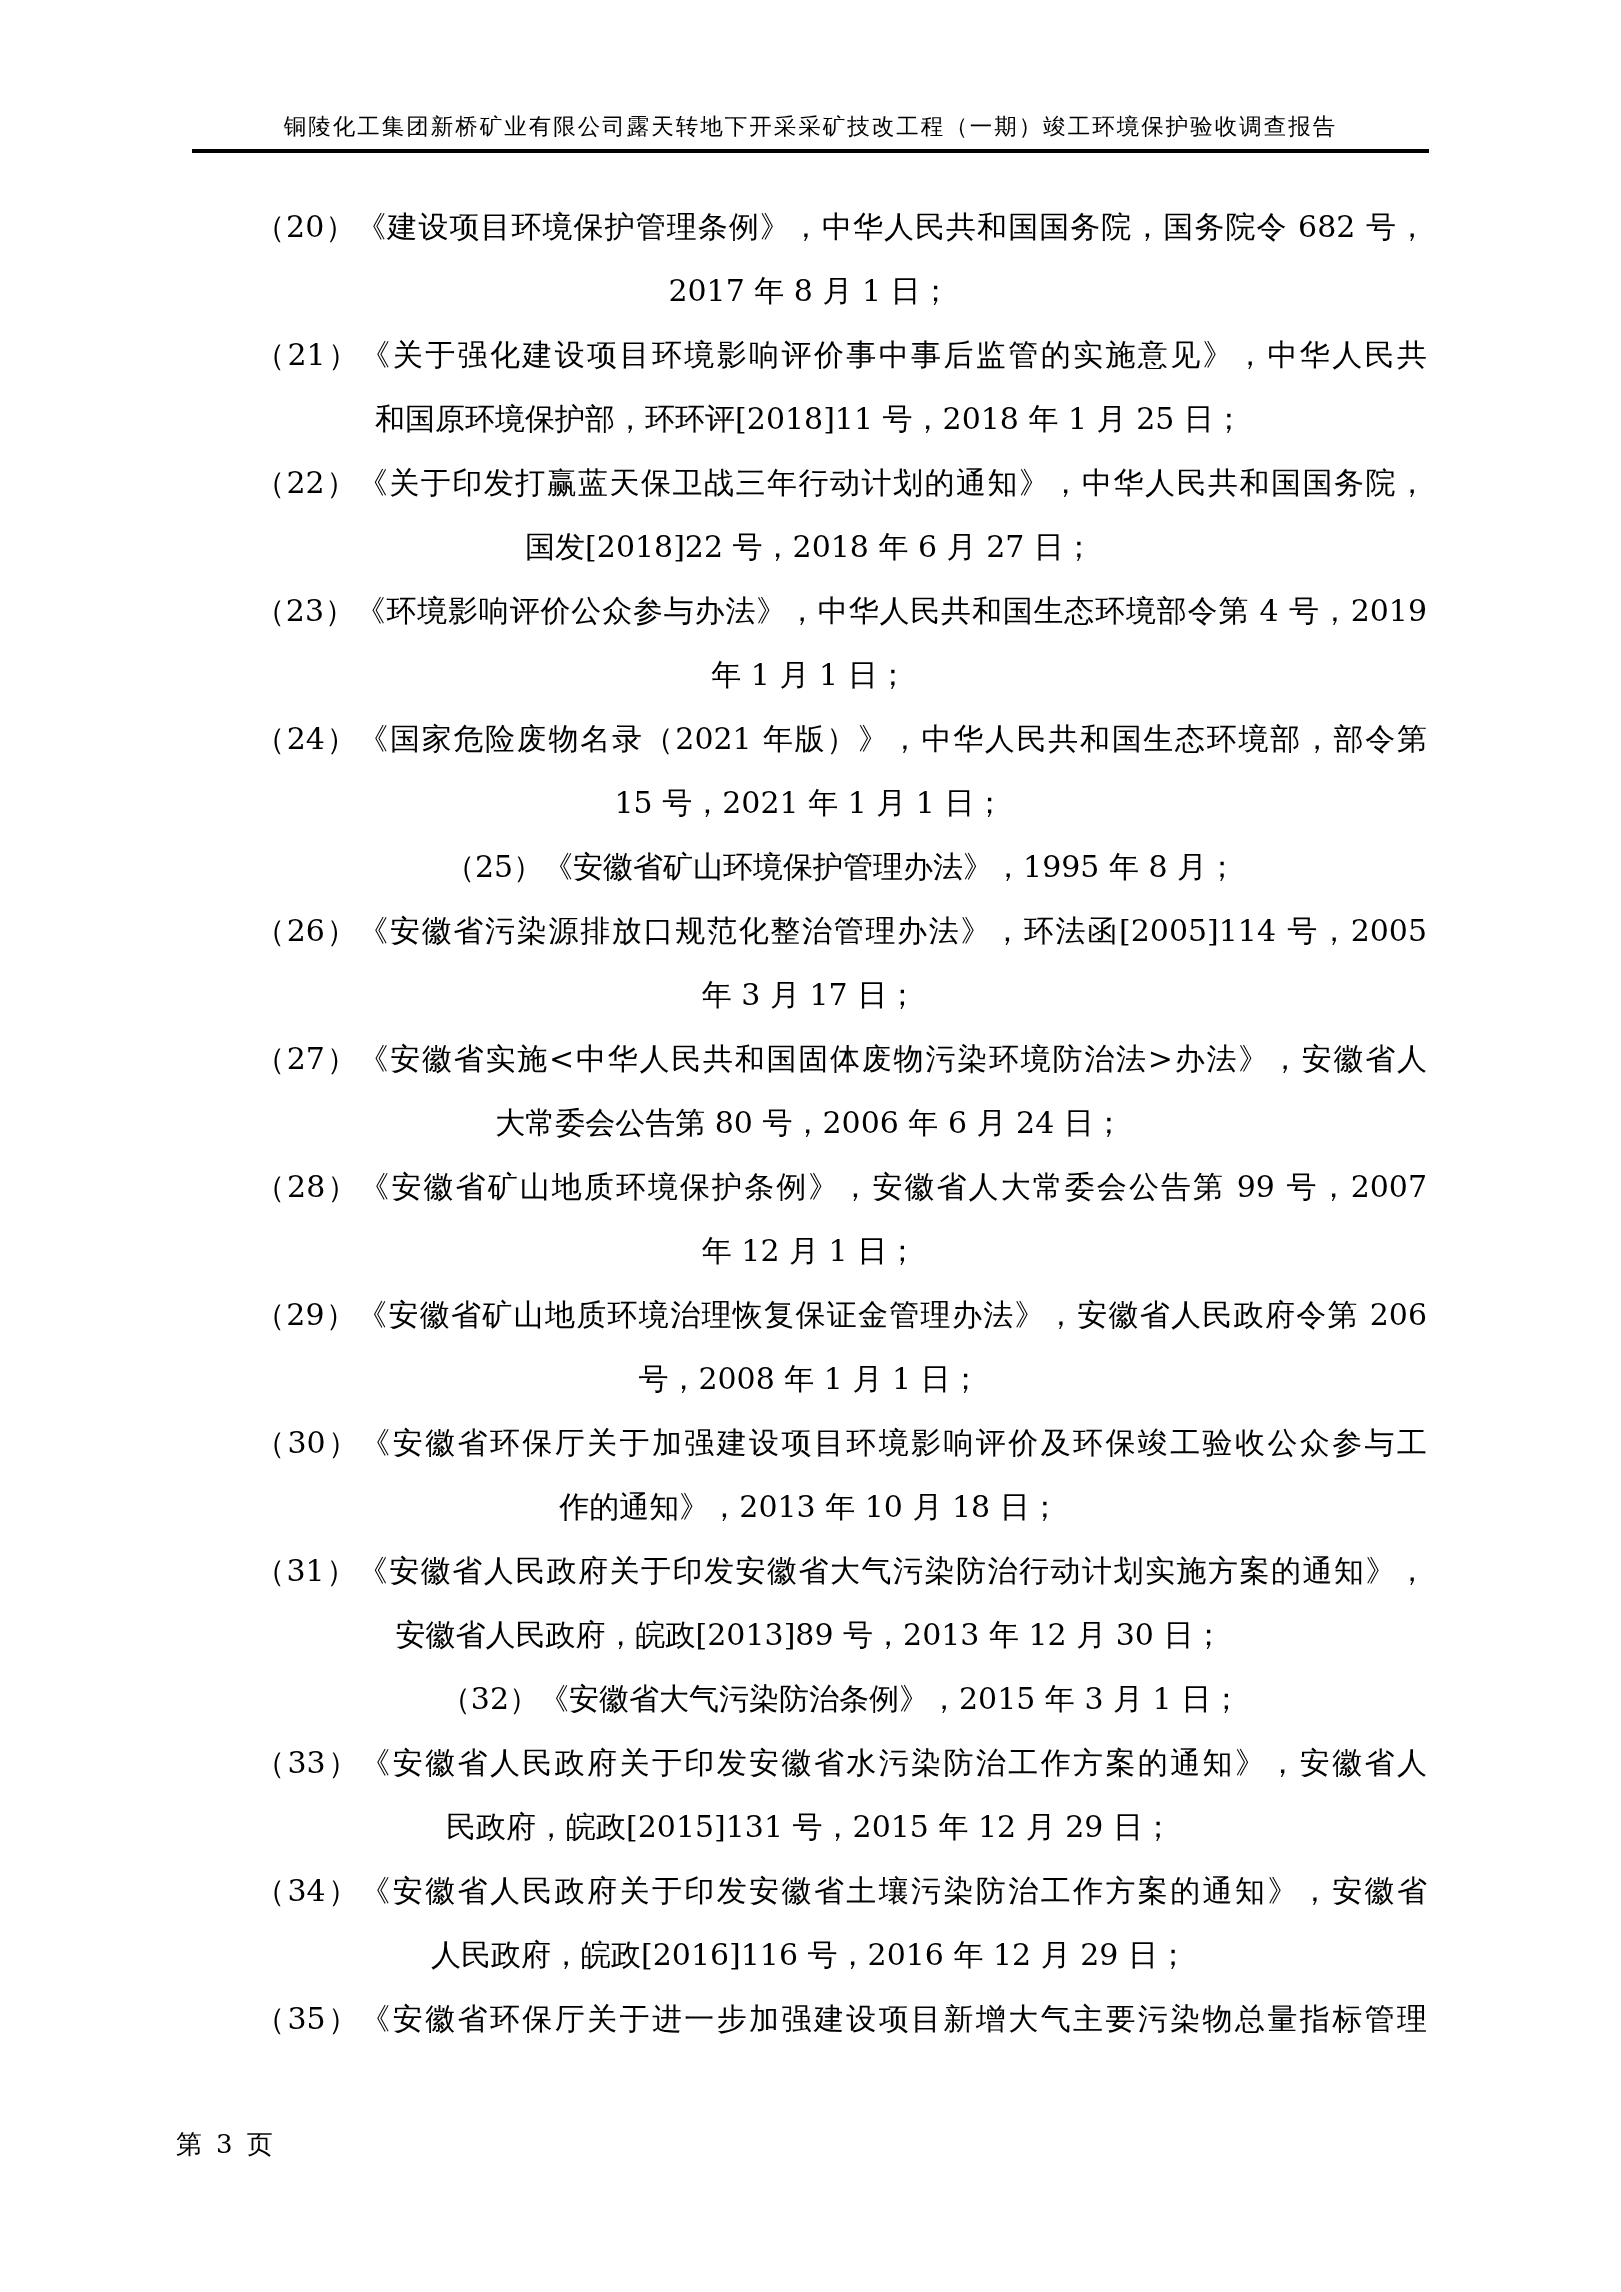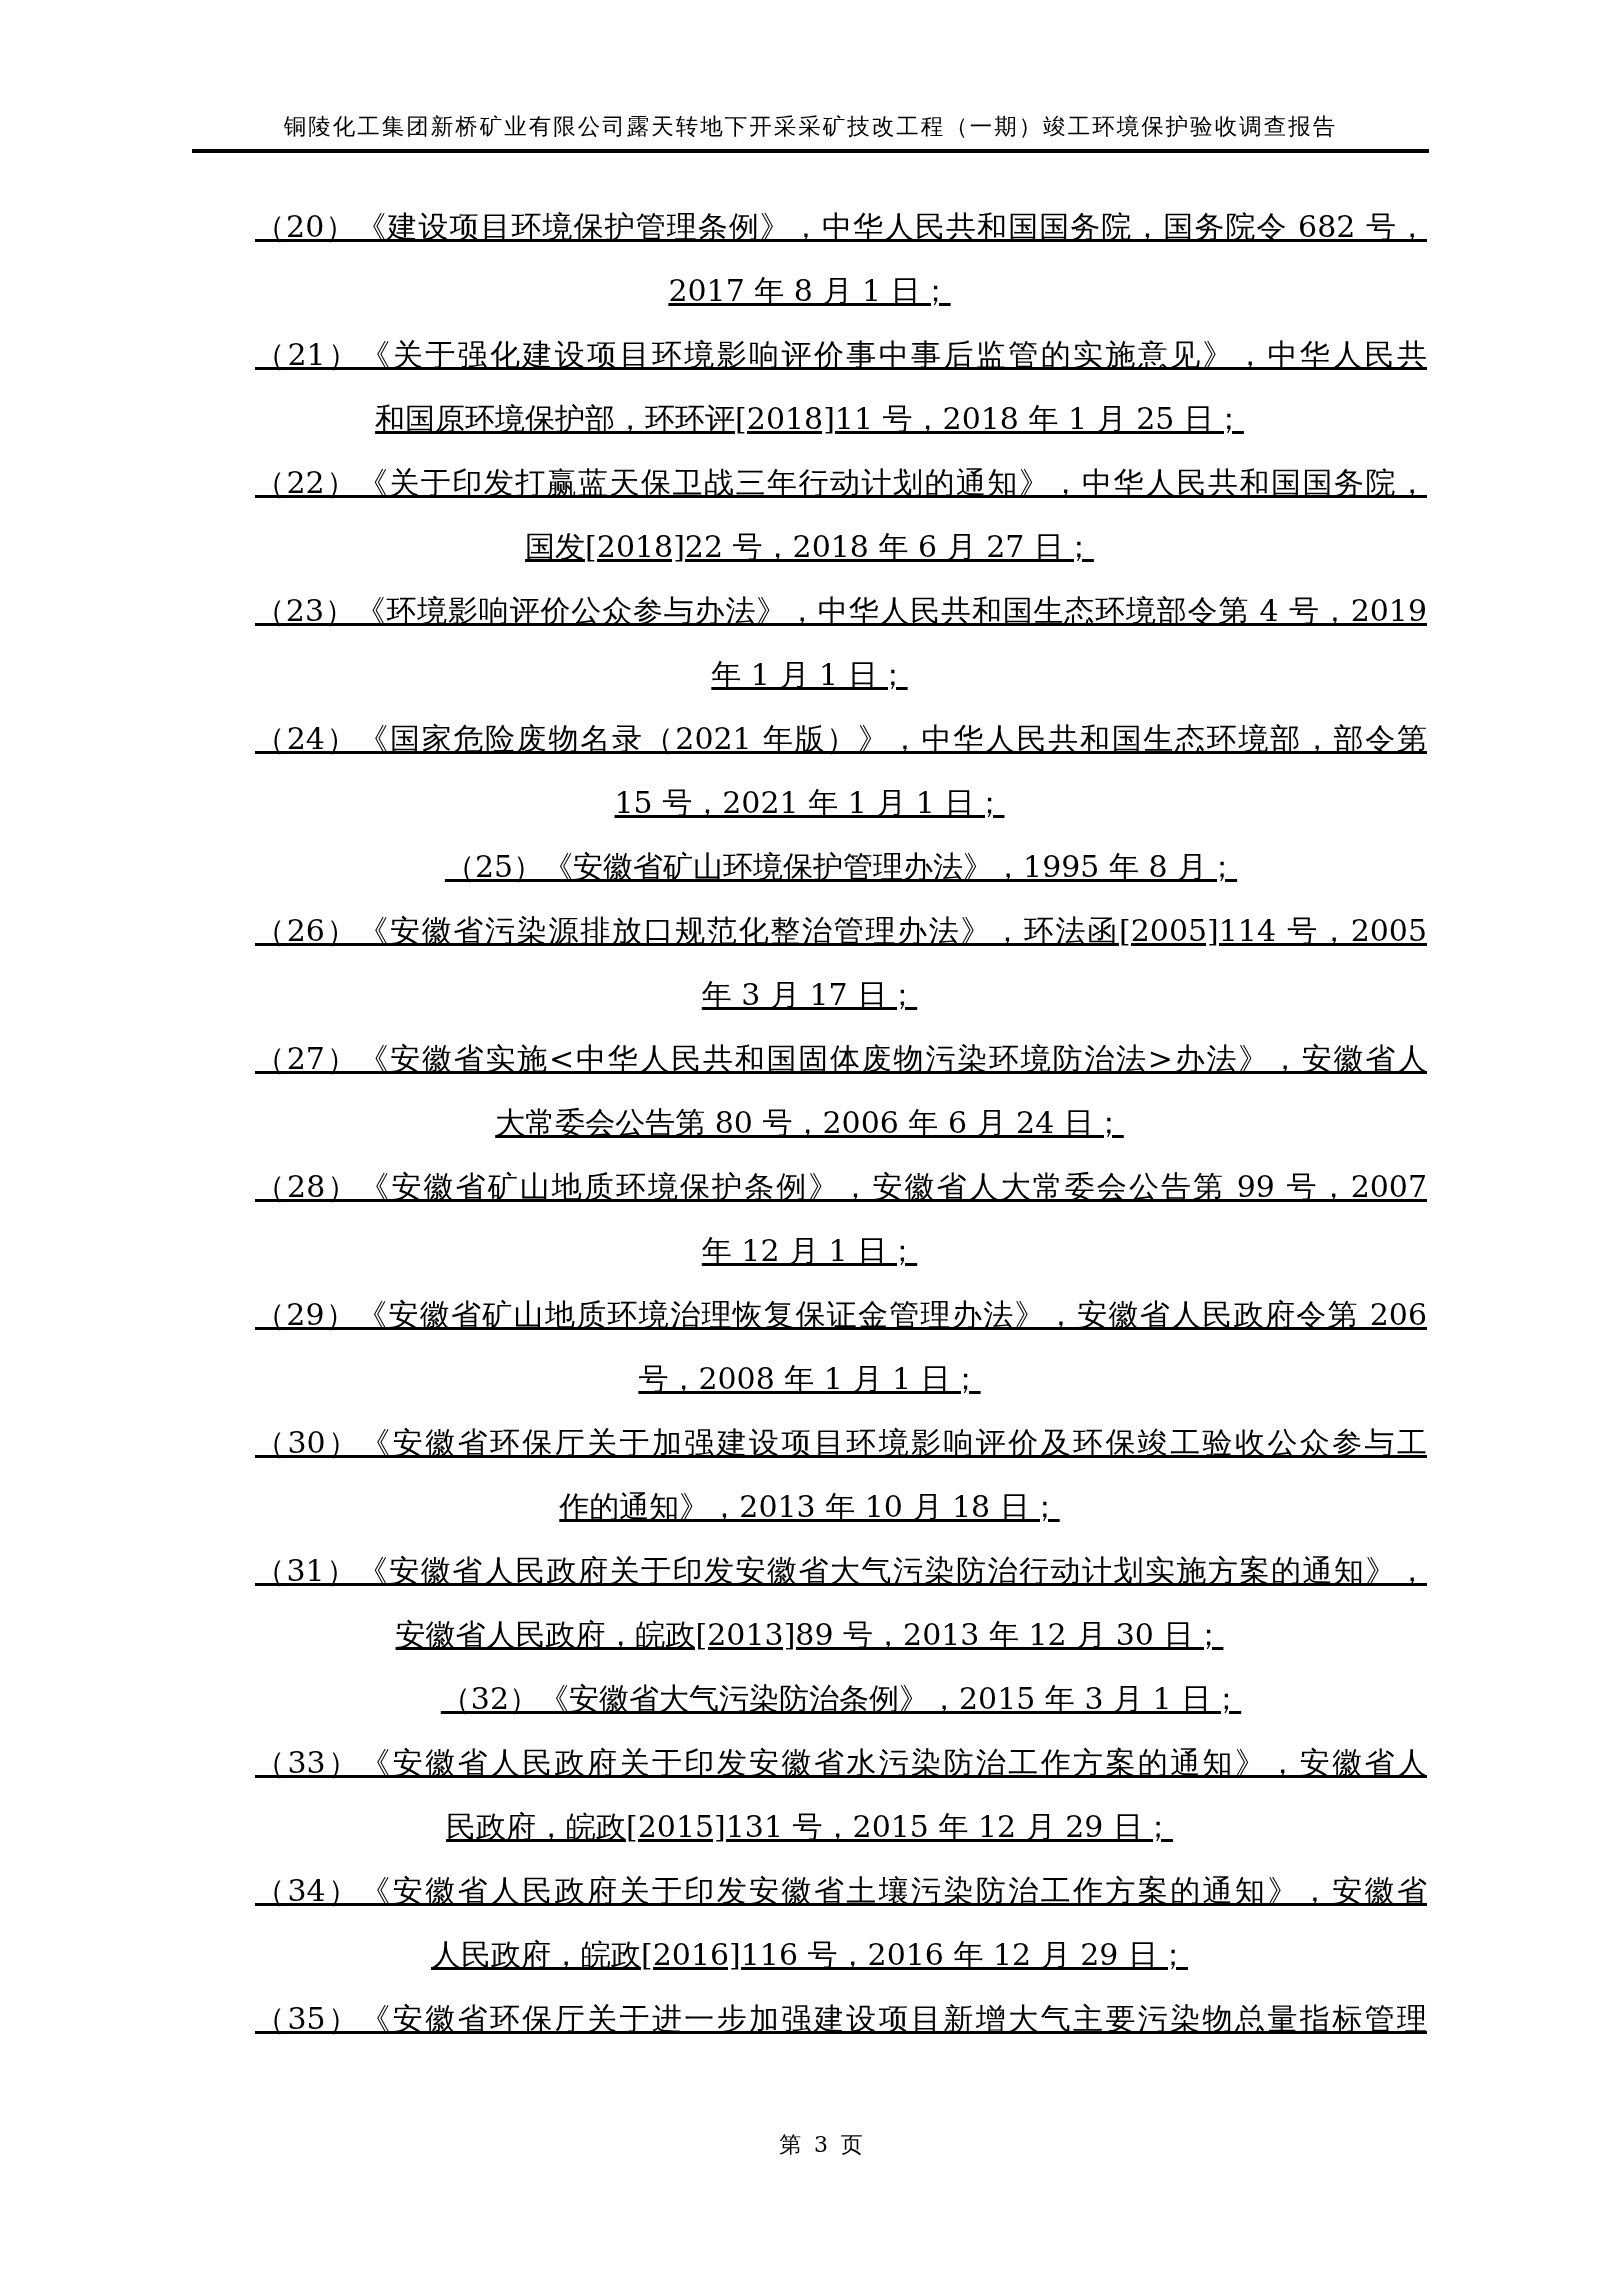--- a/index.html
+++ b/index.html
@@ -36,45 +36,43 @@
     left: 192px;
     width: 1237px;
     height: 3.9px;
     background: #000000;
   }
   .doc-body {
     position: absolute;
     top: 195px;
     left: 192px;
     width: 1235px;
-    text-decoration: underline;
   }
   .line {
     height: 64px;
     line-height: 64px;
     font-size: 30px;
     text-align: center;
     overflow: hidden;
   }
   .line.indent {
     text-indent: 63px;
   }
   .line.just {
     text-align: justify;
     text-align-last: justify;
   }
   .footer {
     position: absolute;
     top: 2131px;
-    left: 204px;
+    left: 176px;
     width: 1237px;
     height: 27.4px;
     line-height: 27.4px;
-    text-align: center;
-    font-size: 22px;
+    font-size: 26px;
     letter-spacing: 2.9px;
   }
 </style>
 </head>
 <body>
 
 <div class="page">
 
   <div class="header-title">铜陵化工集团新桥矿业有限公司露天转地下开采采矿技改工程（一期）竣工环境保护验收调查报告</div>
 

